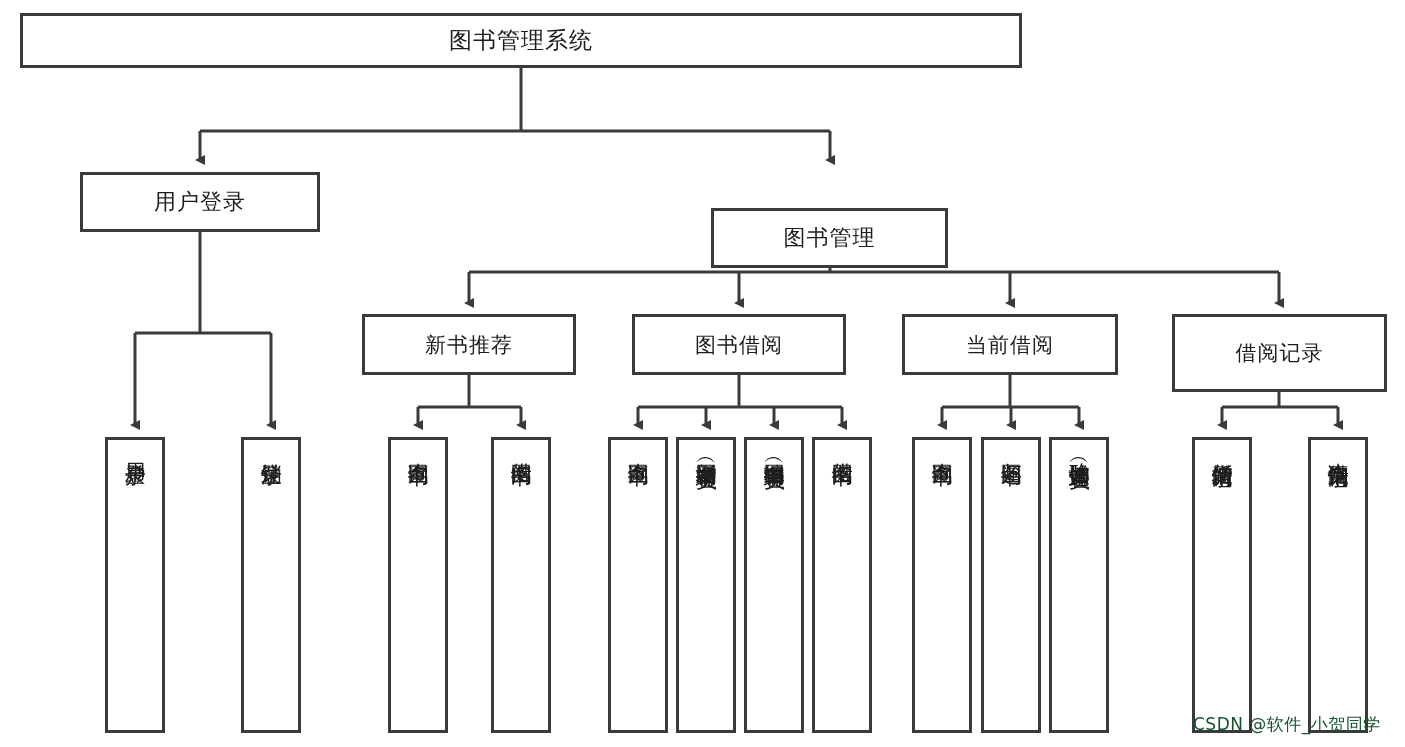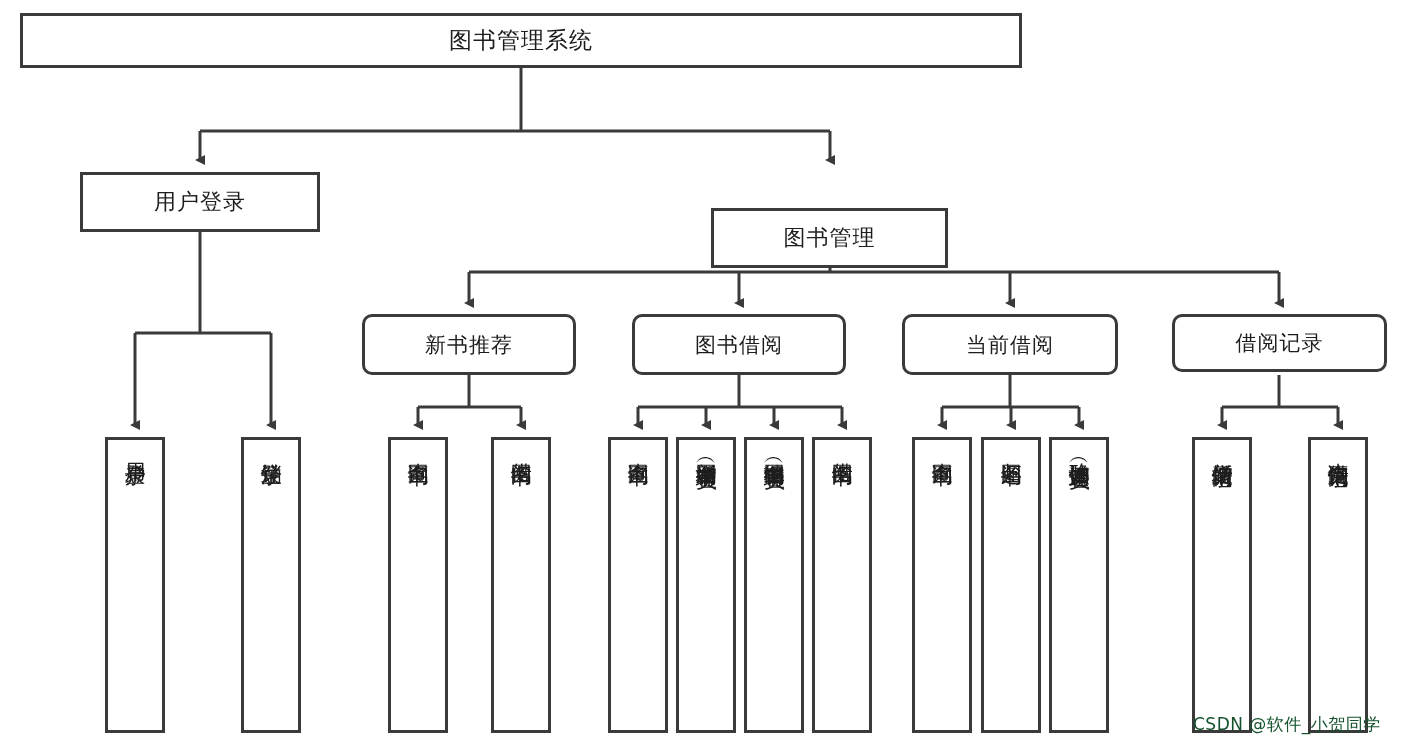--- a/index.html
+++ b/index.html
@@ -36,21 +36,20 @@
     color: #1d1d1d;
   }
   .node.root {
     font-size: 23px;
   }
   .node.level2 {
     font-size: 22px;
   }
   .node.level3 {
     font-size: 21px;
-    border-radius: 10px;
   }
   .node.leaf {
     align-items: flex-start;
     justify-content: center;
     padding-top: 6px;
   }
   .vlabel {
     writing-mode: vertical-rl;
     text-orientation: upright;
     font-size: 21px;
@@ -145,21 +144,21 @@
   </div>
 
   <div class="node level3" style="left:902px; top:314px; width:216px; height:61px;">
     <span class="hlabel">当前借阅</span>
   </div>
 
   <div class="node level3" style="left:632px; top:314px; width:214px; height:61px;">
     <span class="hlabel">图书借阅</span>
   </div>
 
-  <div class="node level3" style="left:1172px; top:314px; width:215px; height:58px;">
+  <div class="node level3" style="left:1172px; top:314px; width:215px; height:78px;">
     <span class="hlabel">借阅记录</span>
   </div>
 
   <div class="node leaf" style="left:105px; top:437px; width:60px; height:296px;">
     <span class="vlabel">用户登录</span>
   </div>
 
   <div class="node leaf" style="left:241px; top:437px; width:60px; height:296px;">
     <span class="vlabel">注销登录</span>
   </div>

